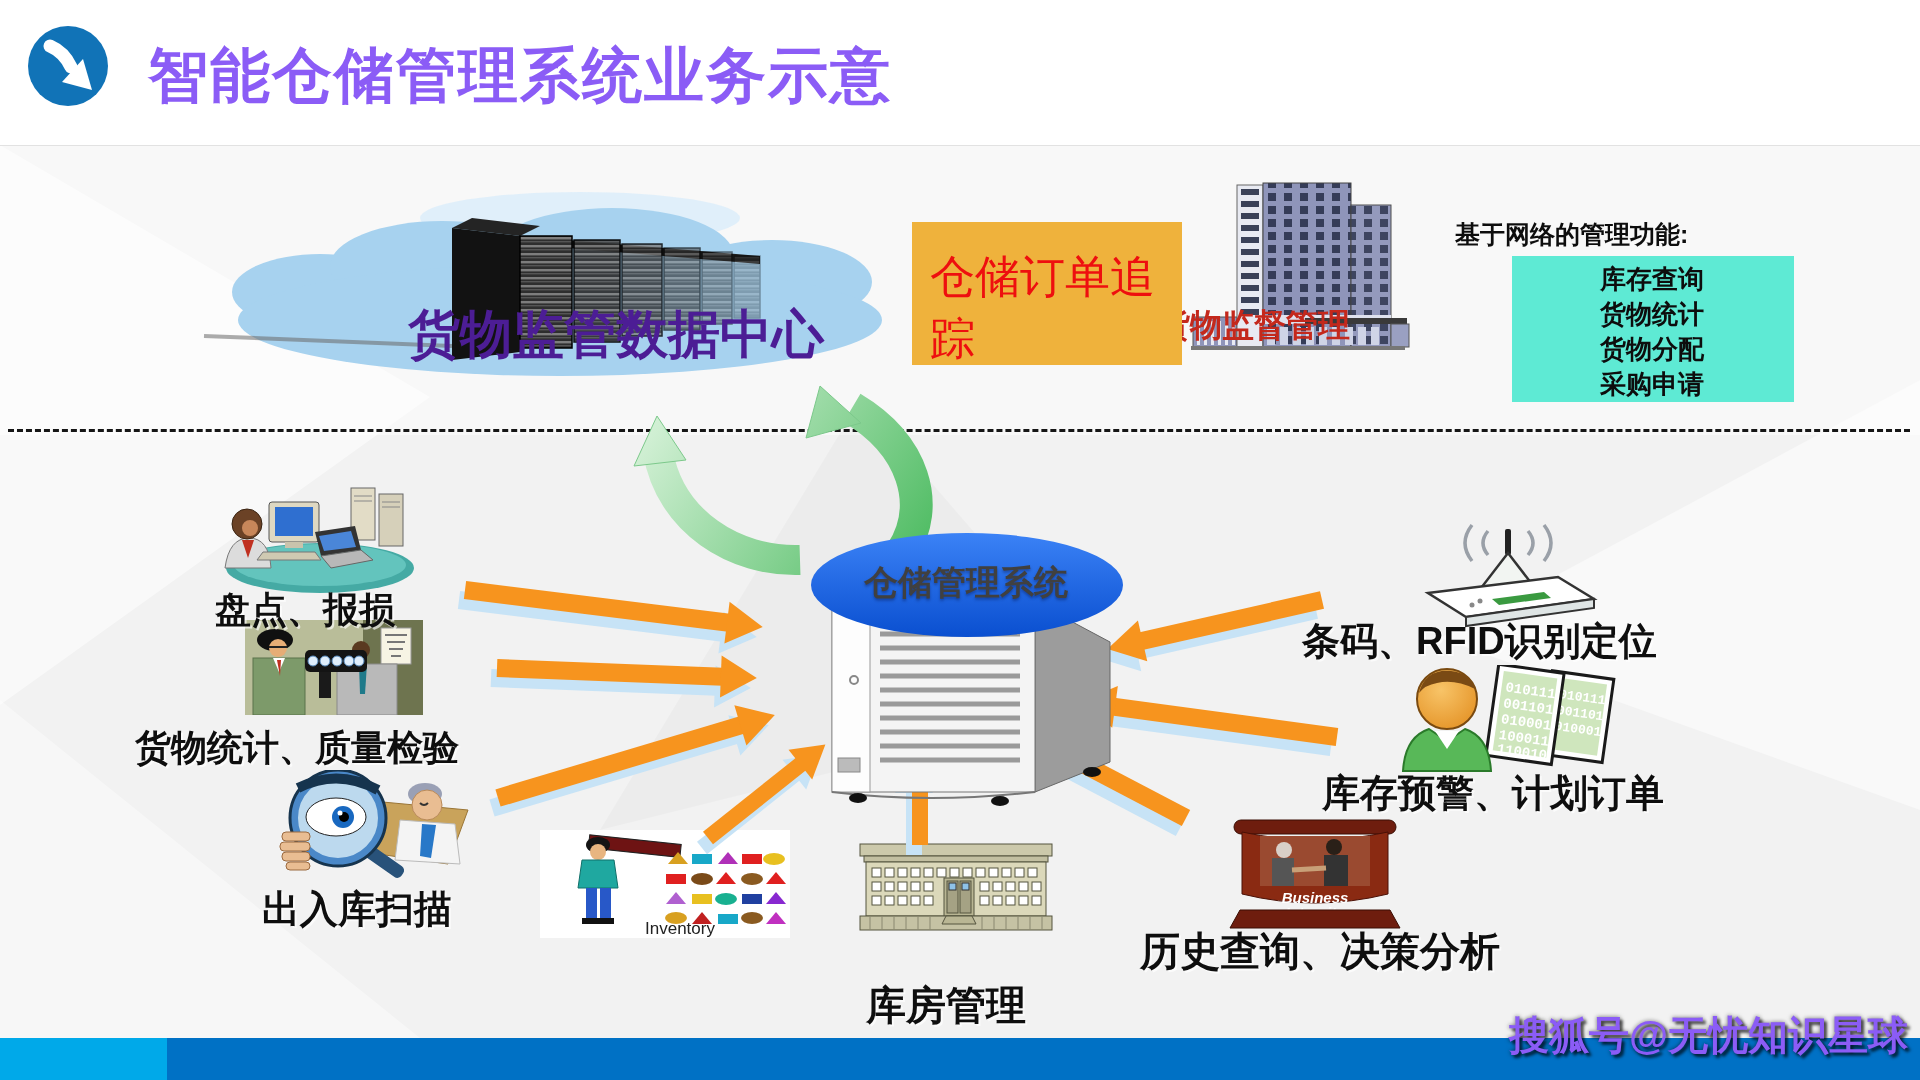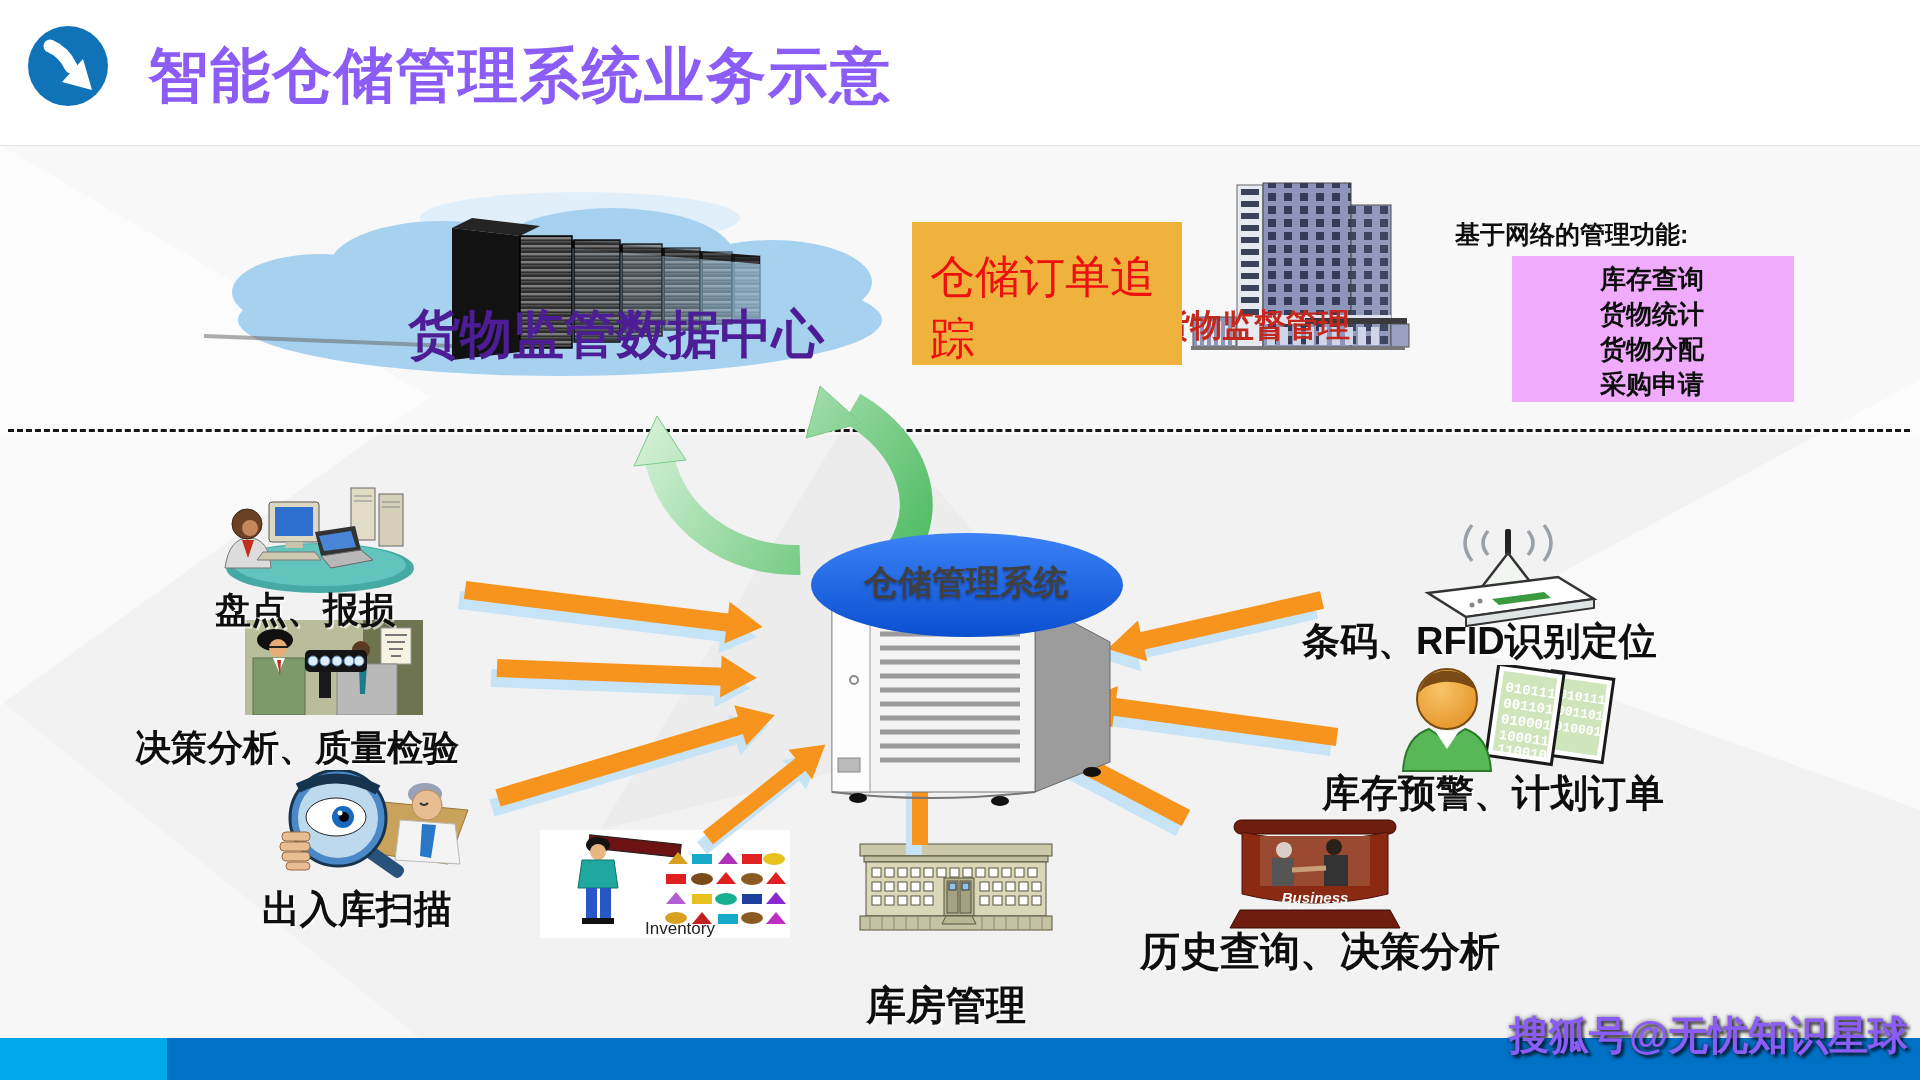--- a/index.html
+++ b/index.html
@@ -16,21 +16,21 @@
        text-shadow:2px 2px 0 rgba(255,255,255,.65);}
   
   #cloud-label{position:absolute;left:408px;top:300px;font-size:52px;font-weight:bold;color:#4c1d95;white-space:nowrap;}
   
   #order-box{position:absolute;left:912px;top:206px;width:270px;height:143px;background:#EFB23C;z-index:30;margin-top:16px;}
   #order-box .t{margin:24px 0 0 18px;font-size:45px;line-height:62px;color:#ee0f0f;
                 font-family:"Liberation Serif","DejaVu Serif",serif;width:240px;white-space:normal;}
   #supervision-label{position:absolute;left:1158px;top:304px;font-size:32px;font-weight:bold;color:#c4281c;white-space:nowrap;z-index:12;}
   
   #net-heading{position:absolute;left:1455px;top:218px;font-size:25px;font-weight:bold;color:#0d0d0d;white-space:nowrap;}
-  #net-box{position:absolute;left:1512px;top:256px;width:282px;height:146px;background:#f0abfc;}
+  #net-box{position:absolute;left:1512px;top:256px;width:282px;height:146px;background:#5eead4;}
   #net-box .item{padding-left:88px;font-size:26px;font-weight:bold;color:#0d0d0d;line-height:35px;}
   #net-box .item:first-child{padding-top:6px;}
   
   #divider{position:absolute;left:8px;top:429px;width:1902px;border-top:3px dashed #161616;z-index:5;}
   
   #wms-label{position:absolute;left:810px;top:560px;width:312px;text-align:center;font-size:34px;font-weight:bold;color:#404040;z-index:26;text-shadow:0 2px 3px rgba(0,0,40,.35);}
   
   #bar-light{position:absolute;left:0;top:1038px;width:167px;height:42px;background:#00A9E9;z-index:40;}
   #bar-dark{position:absolute;left:167px;top:1038px;width:1753px;height:42px;background:#0071C5;z-index:40;}
   #watermark{position:absolute;right:12px;top:1008px;font-size:40px;font-weight:bold;color:#8b5cf6;z-index:41;white-space:nowrap;
@@ -508,21 +508,21 @@
     <path d="M22,272 Q120,284 225,272" fill="none" stroke="#777" stroke-width="2"></path>
     <ellipse cx="48" cy="278" rx="9" ry="5" fill="#111"></ellipse>
     <ellipse cx="190" cy="281" rx="9" ry="5" fill="#111"></ellipse>
     <ellipse cx="282" cy="252" rx="9" ry="5" fill="#111"></ellipse>
 
     <ellipse cx="157" cy="65" rx="156" ry="52" fill="url(#egrad)"></ellipse>
   </svg>
   <div id="wms-label">仓储管理系统</div>
 
   <div class="lbl" style="left:215px;top:586px;font-size:36px;z-index:27;">盘点、报损</div>
-  <div class="lbl" style="left:135px;top:724px;font-size:36px;z-index:27;">决策分析、质量检验</div>
+  <div class="lbl" style="left:135px;top:724px;font-size:36px;z-index:27;">货物统计、质量检验</div>
   <div class="lbl" style="left:262px;top:884px;font-size:38px;z-index:27;text-align:right;">出入库扫描</div>
   <div class="lbl" style="left:866px;top:930px;font-size:40px;z-index:27;margin-top:48px;">库房管理</div>
   <div class="lbl" style="left:1302px;top:616px;font-size:38px;z-index:27;">条码、RFID识别定位</div>
   <div class="lbl" style="left:1322px;top:768px;font-size:38px;z-index:27;">库存预警、计划订单</div>
   <div class="lbl" style="left:1140px;top:924px;font-size:40px;z-index:27;">历史查询、决策分析</div>
 
   <div id="bar-light"></div>
   <div id="bar-dark"></div>
   <div id="watermark">搜狐号@无忧知识星球</div>
 

